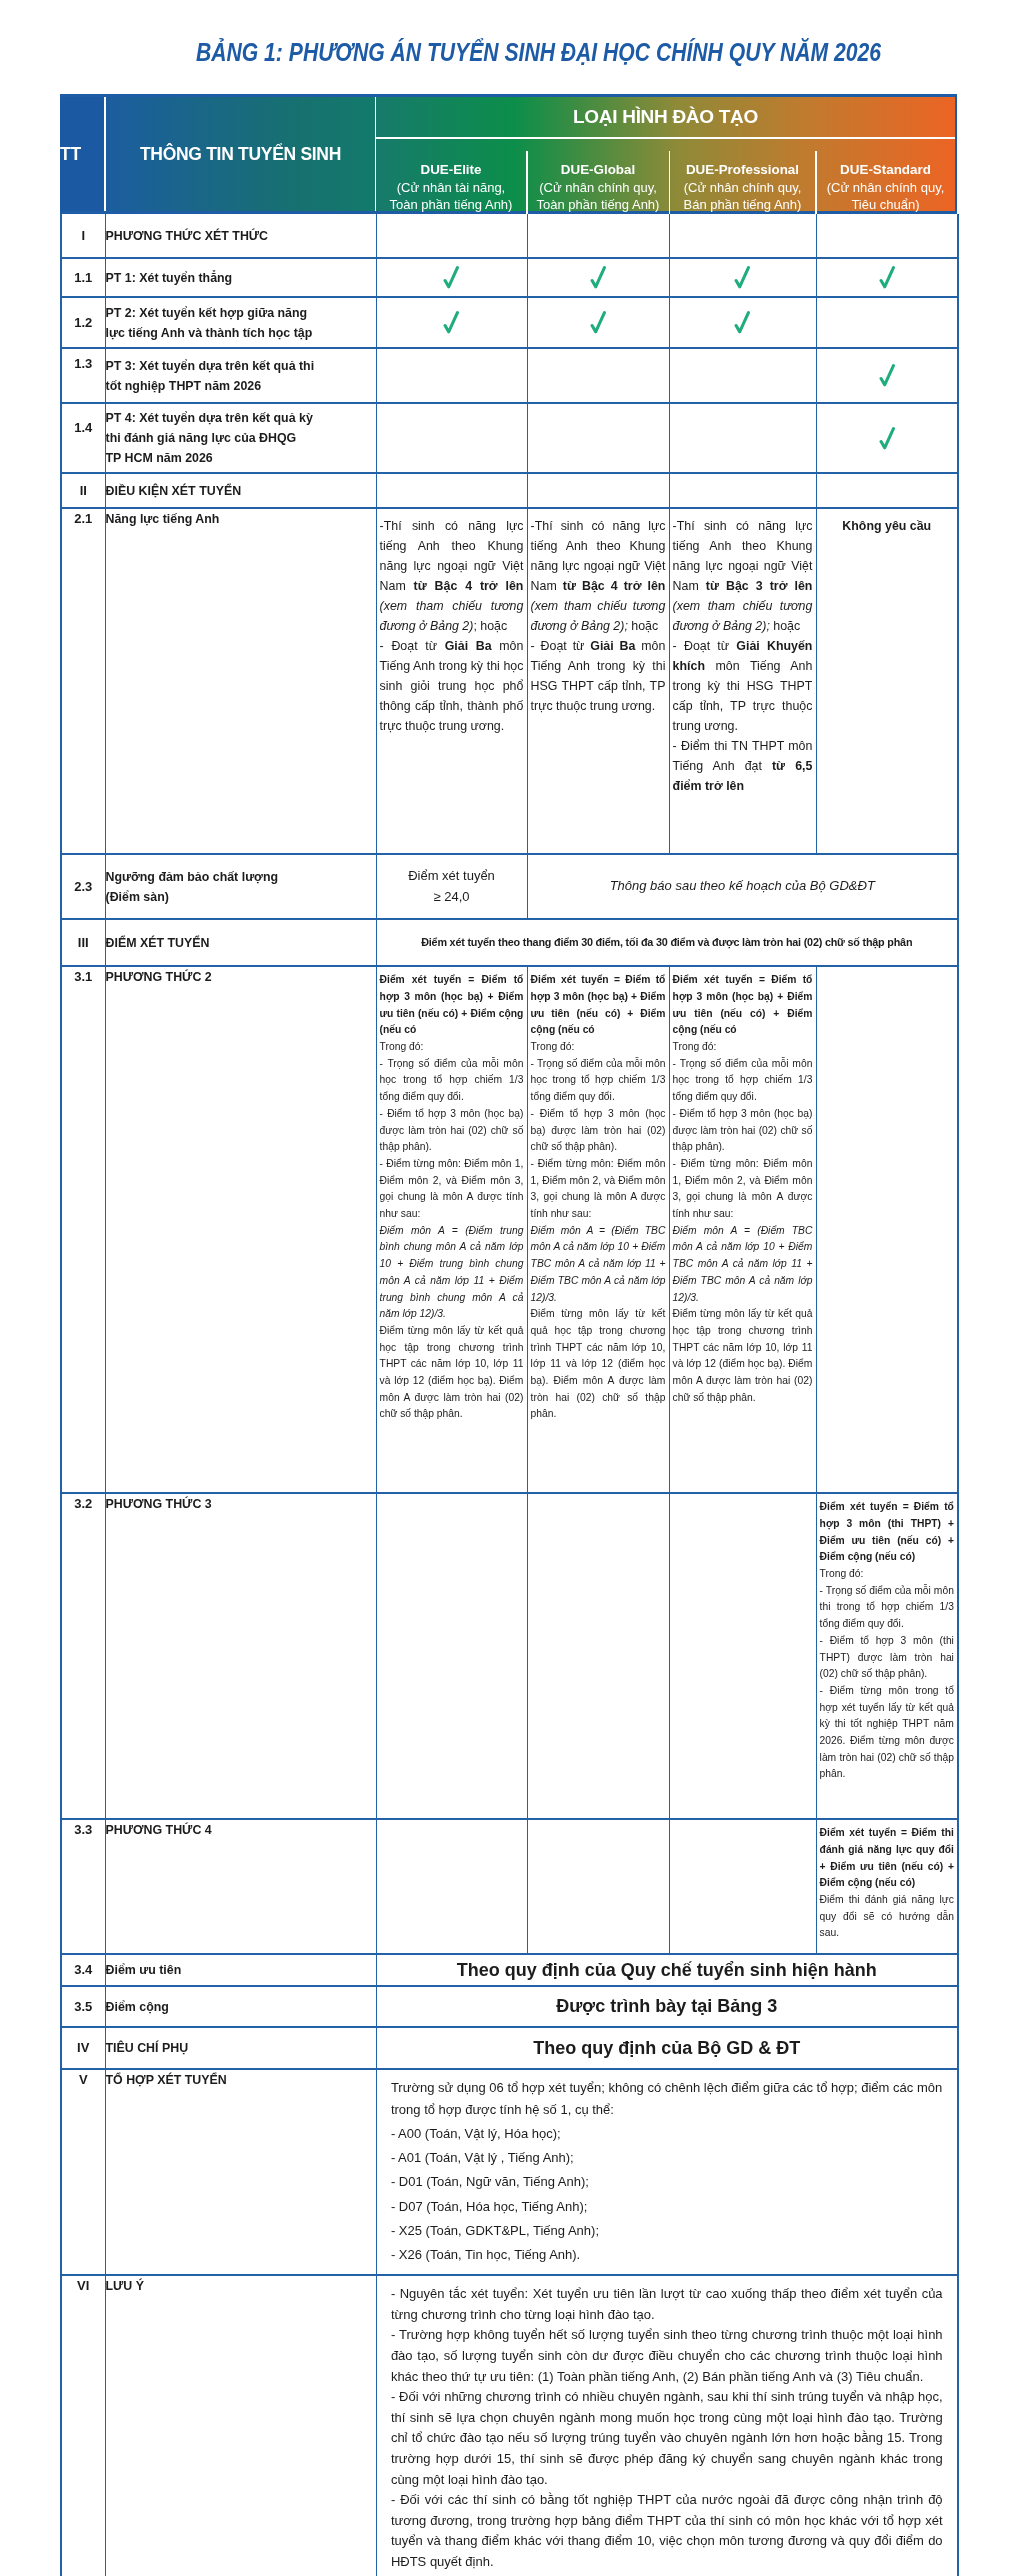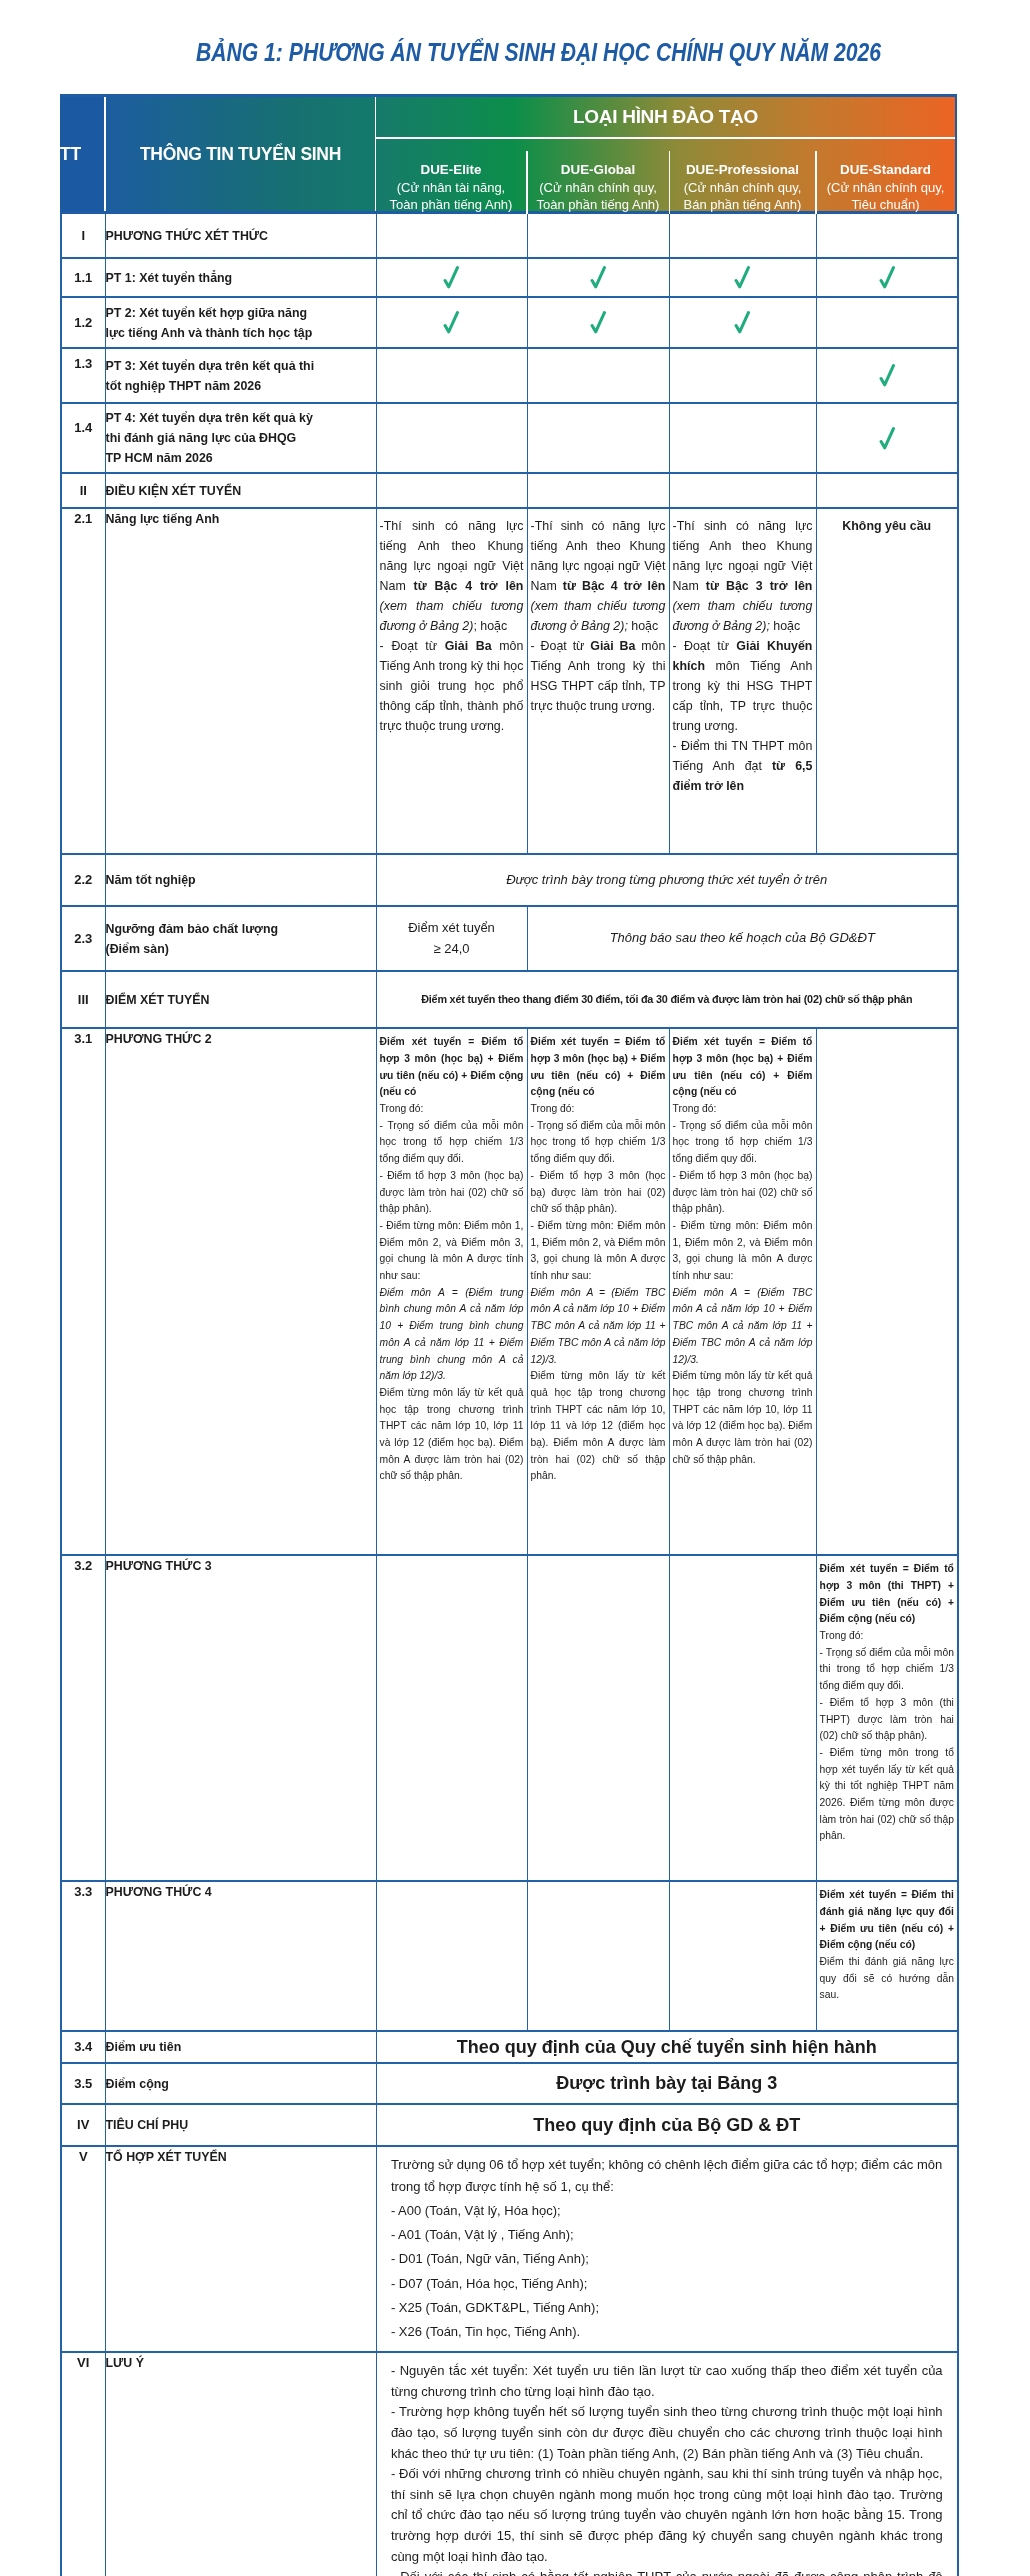--- a/index.html
+++ b/index.html
@@ -240,42 +240,35 @@
             <p><span>- Điểm thi TN THPT môn Tiếng Anh đạt </span><span style="font-weight: bold;">từ 6,5 điểm trở lên</span></p>
           </div>
         </td>
       <td class="top outer-r">
           <div class="rich r21 center">
             <p><span style="font-weight: bold;">Không yêu cầu</span></p>
           </div>
         </td>
     </tr>
 
-    <tr style="height:52px">
-      <td class="tt outer-l">2.2</td>
-      <td class="lbl">
-          <div>Năm tốt nghiệp</div>
-        </td>
-      <td colspan="4" class="merged-italic outer-r">Được trình bày trong từng phương thức xét tuyển ở trên</td>
-    </tr>
 
     <tr style="height:65px">
       <td class="tt outer-l">2.3</td>
       <td class="lbl">
         <div>Ngưỡng đảm bảo chất lượng</div>
         <div>(Điểm sàn)</div>
       </td>
       <td class="floor">
         <div>Điểm xét tuyển</div>
         <div>≥ 24,0</div>
       </td>
       <td colspan="3" class="merged-italic outer-r">Thông báo sau theo kế hoạch của Bộ GD&amp;ĐT</td>
     </tr>
 
-    <tr style="height:57px">
+    <tr style="height:47px">
       <td class="tt outer-l">III</td>
       <td class="lbl">
           <div>ĐIỂM XÉT TUYỂN</div>
         </td>
       <td colspan="4" class="merged-small outer-r">Điểm xét tuyển theo thang điểm 30 điểm, tối đa 30 điểm và được làm tròn hai (02) chữ số thập phân</td>
     </tr>
 
     <tr style="height:527px">
       <td class="tt top pt24 outer-l">3.1</td>
       <td class="lbl top pt24">
@@ -337,21 +330,21 @@
           <div class="rich r3x">
             <p><span style="font-weight: bold;">Điểm xét tuyển = Điểm tổ hợp 3 môn (thi THPT) + Điểm ưu tiên (nếu có) + Điểm cộng (nếu có)</span></p>
             <p><span>Trong đó:</span></p>
             <p><span>- Trọng số điểm của mỗi môn thi trong tổ hợp chiếm 1/3 tổng điểm quy đổi.</span></p>
             <p><span>- Điểm tổ hợp 3 môn (thi THPT) được làm tròn hai (02) chữ số thập phân).</span></p>
             <p><span>- Điểm từng môn trong tổ hợp xét tuyển lấy từ kết quả kỳ thi tốt nghiệp THPT năm 2026. Điểm từng môn được làm tròn hai (02) chữ số thập phân.</span></p>
           </div>
         </td>
     </tr>
 
-    <tr style="height:150px">
+    <tr style="height:135px">
       <td class="tt top pt18 outer-l">3.3</td>
       <td class="lbl top pt18">
           <div>PHƯƠNG THỨC 4</div>
         </td>
       <td class="top">
           <div class="rich r3x"></div>
         </td>
       <td class="top">
           <div class="rich r3x"></div>
         </td>

